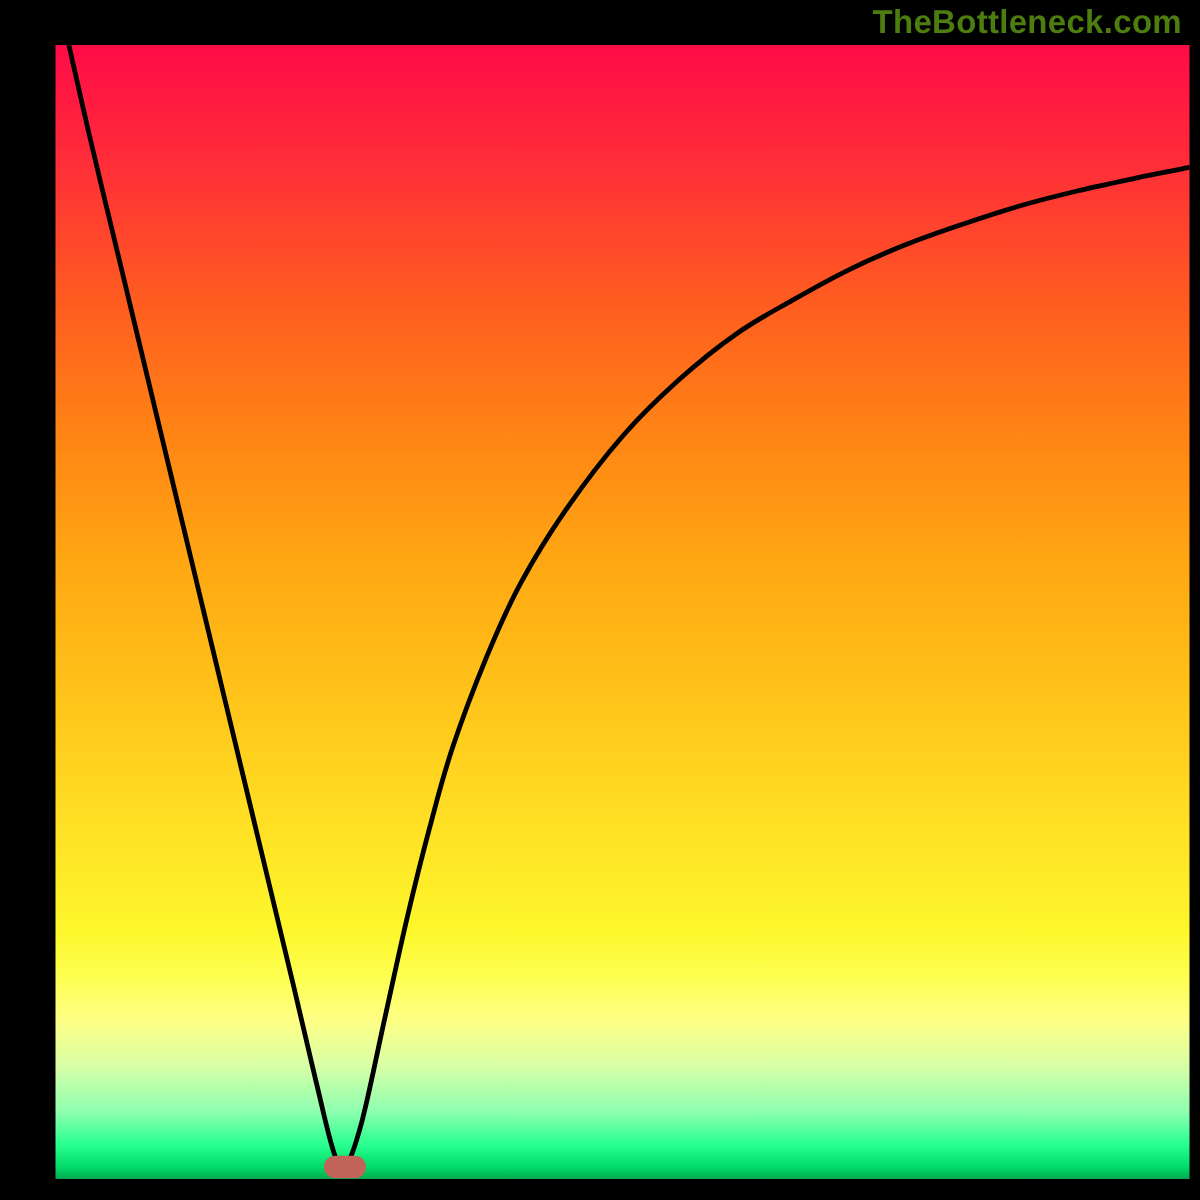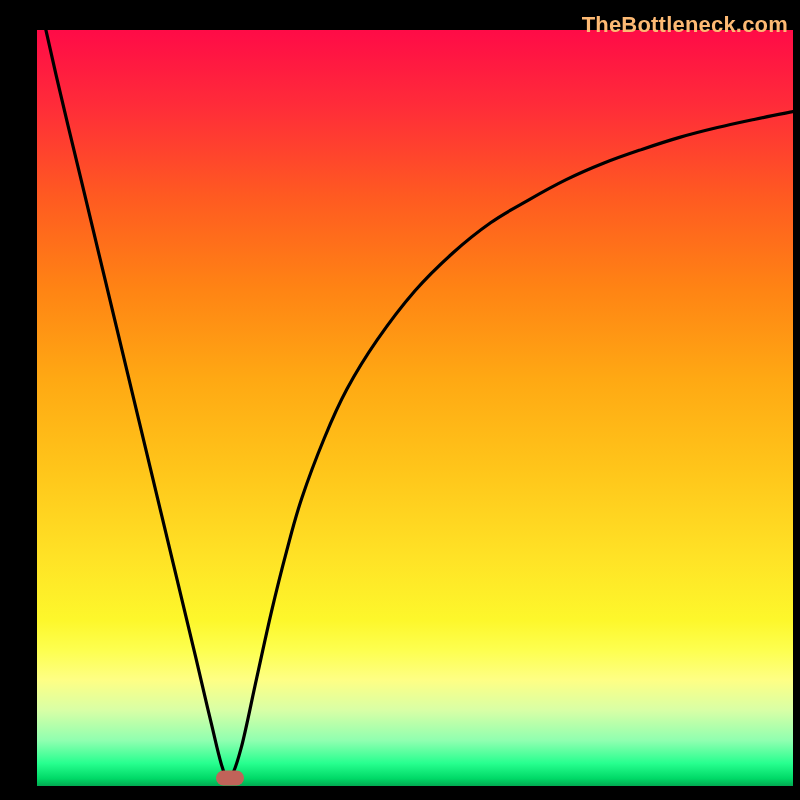--- a/index.html
+++ b/index.html
@@ -11,26 +11,26 @@
     background: #000;
   }
   .frame {
     position: relative;
     width: 800px;
     height: 800px;
     background: #000;
   }
   .watermark {
     position: absolute;
-    top: 12px;
+    top: 2px;
     right: 12px;
     font-family: Arial, Helvetica, sans-serif;
     font-size: 22px;
     font-weight: bold;
-    color: #fdba74;
+    color: #4d7c0f;
     letter-spacing: 0.2px;
     z-index: 30;
   }
   .plot-area {
     position: absolute;
     left: 37px;
     top: 30px;
     width: 756px;
     height: 756px;
     background: linear-gradient(to bottom,

